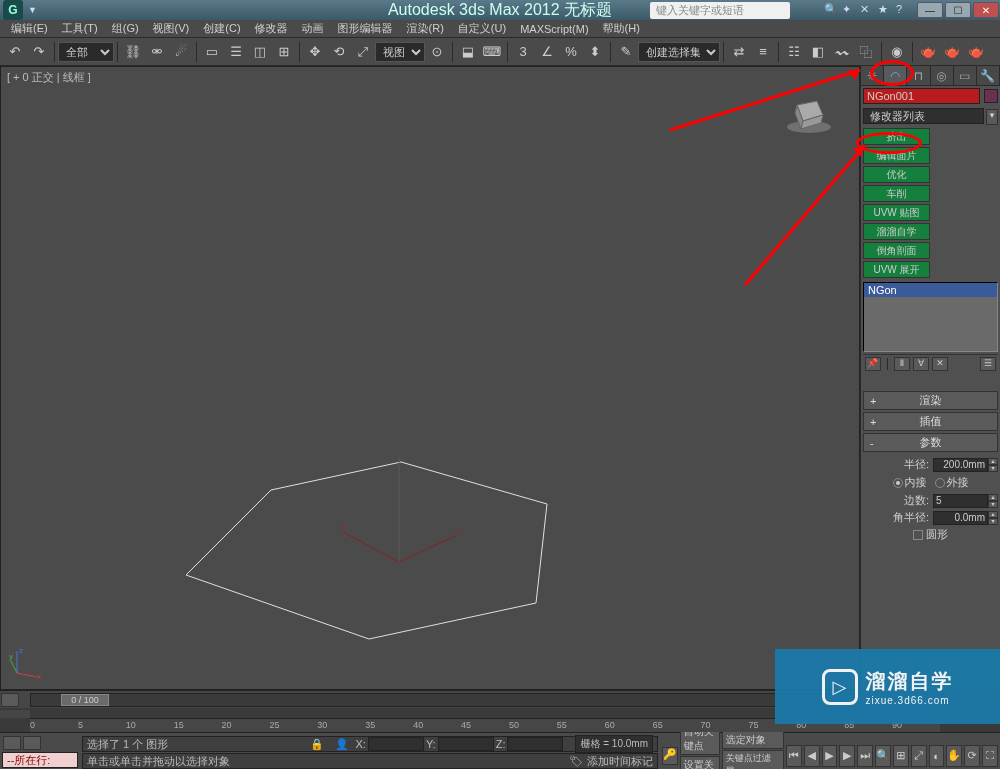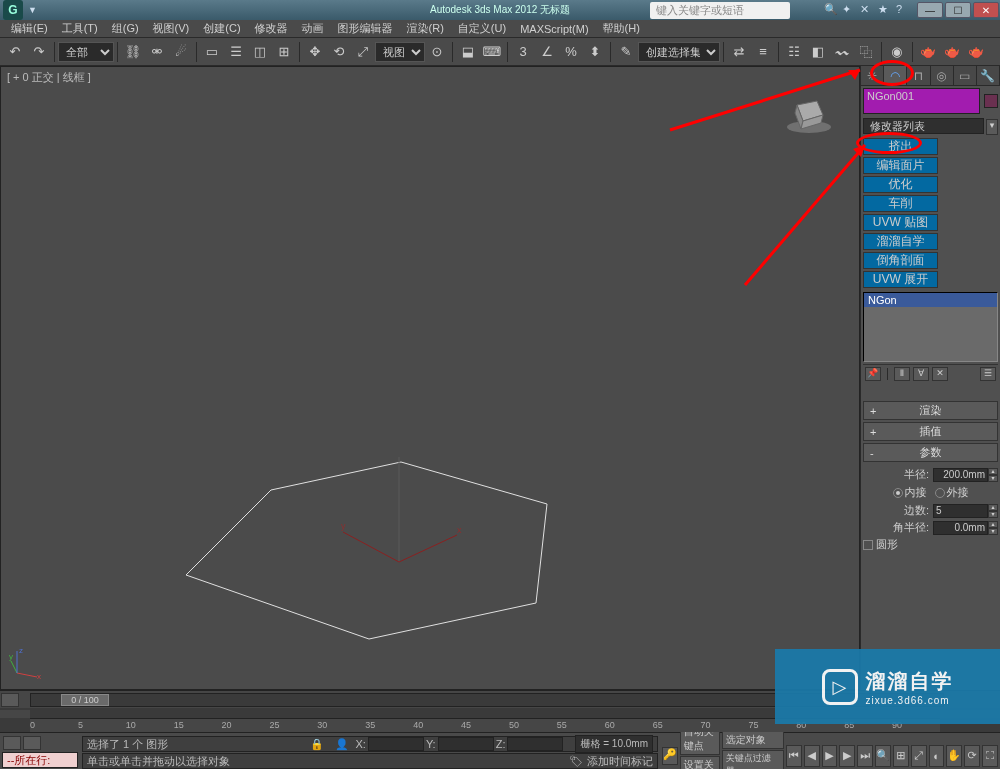--- a/index.html
+++ b/index.html
@@ -1,47 +1,47 @@
 <!DOCTYPE html>
 <html><head>
 <meta charset="utf-8">
 <style>
 html,body{margin:0;padding:0;background:#3a3a3a;font-family:"Microsoft YaHei",Arial,sans-serif;font-size:11px;color:#d0d0d0;overflow:hidden;width:1000px;height:769px}
 *{box-sizing:border-box}
 .titlebar{height:20px;background:linear-gradient(#5a7a8a,#3a5a6a);display:flex;align-items:center;position:relative}
 .app-icon{width:20px;height:20px;background:#1a4a4a;border-radius:3px;margin:0 3px;display:flex;align-items:center;justify-content:center;color:#9fd;font-weight:bold;font-size:12px}
-.title-text{position:absolute;left:50%;transform:translateX(-50%);color:#cfe;font-size:10px}
+.title-text{position:absolute;left:50%;transform:translateX(-50%);color:#cfe;font-size:16px}
 .win-btns{margin-left:auto;display:flex}
 .win-btn{width:26px;height:16px;margin:0 1px;background:#98a8b0;border:1px solid #556;border-radius:2px;display:flex;align-items:center;justify-content:center;font-size:10px;color:#222}
 .win-close{background:#c05050;color:#fff}
 .info-center{position:absolute;right:210px;background:#f0f0f0;color:#888;font-size:11px;padding:1px 6px;border-radius:2px;width:140px}
 .info-icons{position:absolute;right:90px;display:flex;gap:4px}
 .info-icons span{width:14px;height:14px;display:inline-block;color:#cde}
 .menubar{height:18px;background:#4a4a4a;display:flex;align-items:center;padding-left:4px;border-bottom:1px solid #2a2a2a}
 .menu-item{padding:1px 7px;color:#d0d0d0;font-size:11px;cursor:default}
 .toolbar{height:28px;background:#4a4a4a;display:flex;align-items:center;padding:0 3px;border-bottom:1px solid #2a2a2a;gap:0px}
 .tb-btn{width:22px;height:22px;margin:0 1px;display:flex;align-items:center;justify-content:center;font-size:13px;color:#ccc;border:1px solid transparent;border-radius:2px}
 .tb-sep{width:1px;height:20px;background:#2a2a2a;margin:0 3px}
 .tb-combo{height:20px;background:#2a2a2a;border:1px solid #555;color:#ccc;font-size:11px;padding:0 3px}
 .main-area{display:flex;height:624px}
 .viewport-area{flex:1;position:relative;background:#4b4b4b;border:1px solid #222}
 .viewport-label{position:absolute;top:3px;left:6px;color:#bbb;font-size:11px}
 .viewcube{position:absolute;top:20px;right:20px;width:60px;height:50px}
 .cmd-panel{width:140px;background:#505050;border-left:1px solid #2a2a2a;display:flex;flex-direction:column}
 .cmd-tabs{height:20px;display:flex;border-bottom:1px solid #2a2a2a;background:#484848}
 .cmd-tab{flex:1;display:flex;align-items:center;justify-content:center;font-size:12px;border-right:1px solid #2a2a2a;color:#aaa}
 .cmd-tab.active{background:#5a5a5a;color:#fff}
-.obj-name{margin:2px;background:#a21caf;border:1px solid #222;height:26px;padding:1px 3px;font-size:11px;color:#ccc}
+.obj-name{margin:2px;background:#b91c1c;border:1px solid #222;height:16px;padding:1px 3px;font-size:11px;color:#ccc}
 .color-sw{width:14px;height:14px;background:#6a3050;border:1px solid #222;display:inline-block;float:right;margin:2px}
 .rollout-hdr{background:#5a5a5a;border:1px solid #333;margin:1px 2px;padding:1px 4px;font-size:11px;text-align:center;color:#ddd;display:flex;align-items:center;justify-content:center;gap:4px}
 .rollout-hdr .pm{position:absolute;left:6px}
 .mod-combo{margin:2px;width:calc(100% - 18px);height:16px;background:#2f2f2f;border:1px solid #222;font-size:11px;color:#ccc;padding:0 6px;display:inline-block}
 .mod-dd{width:12px;height:16px;background:#5a5a5a;border:1px solid #333;display:inline-block;vertical-align:top;margin-top:2px;text-align:center;font-size:9px}
 .mod-btns{display:flex;flex-wrap:wrap;padding:1px}
-.mod-btn{width:75px;height:17px;margin:1px;background:#0369a1;border:1px solid #333;font-size:12px;text-align:center;line-height:15px;color:#ccc}
+.mod-btn{width:67px;height:17px;margin:1px;background:#15803d;border:1px solid #333;font-size:10px;text-align:center;line-height:15px;color:#ccc}
 .mod-stack{margin:2px;height:70px;background:#6a6a6a;border:1px inset #333;overflow:hidden}
 .stack-item{background:#3a5a9a;color:#fff;font-size:11px;padding:1px 4px}
 .stack-toolbar{height:18px;background:#505050;display:flex;align-items:center;padding:0 2px;gap:3px;border-top:1px solid #333;margin:0 2px}
 .stk-btn{width:16px;height:14px;background:#5a5a5a;border:1px solid #333;font-size:9px;text-align:center;color:#ccc}
 .param-section{padding:2px}
 .param-row{display:flex;align-items:center;margin:2px 0;font-size:11px}
 .param-lbl{flex:1;text-align:right;padding-right:4px;color:#ccc}
 .spinner{width:55px;height:14px;background:#2f2f2f;border:1px solid #222;color:#ccc;font-size:10px;padding:0 2px;text-align:right}
 .spin-btns{width:10px;display:flex;flex-direction:column}
 .spin-up,.spin-dn{height:7px;background:#5a5a5a;border:1px solid #333;font-size:6px;line-height:5px;text-align:center}
@@ -275,21 +275,21 @@
           </div>
       </div>
       <div class="param-row">
         <span class="param-lbl">角半径:</span>
         <span class="spinner">0.0mm</span>
         <div class="spin-btns">
             <div class="spin-up">▴</div>
             <div class="spin-dn">▾</div>
           </div>
       </div>
-      <div class="param-row" style="">
+      <div class="param-row" style="justify-content:center">
         <span class="chk"></span>
         <span>圆形</span>
       </div>
     </div>
   </div>
 </div>
 
 <div class="timeline">
   <div style="width:26px;display:flex">
       <div class="maxscript-btn"></div>

